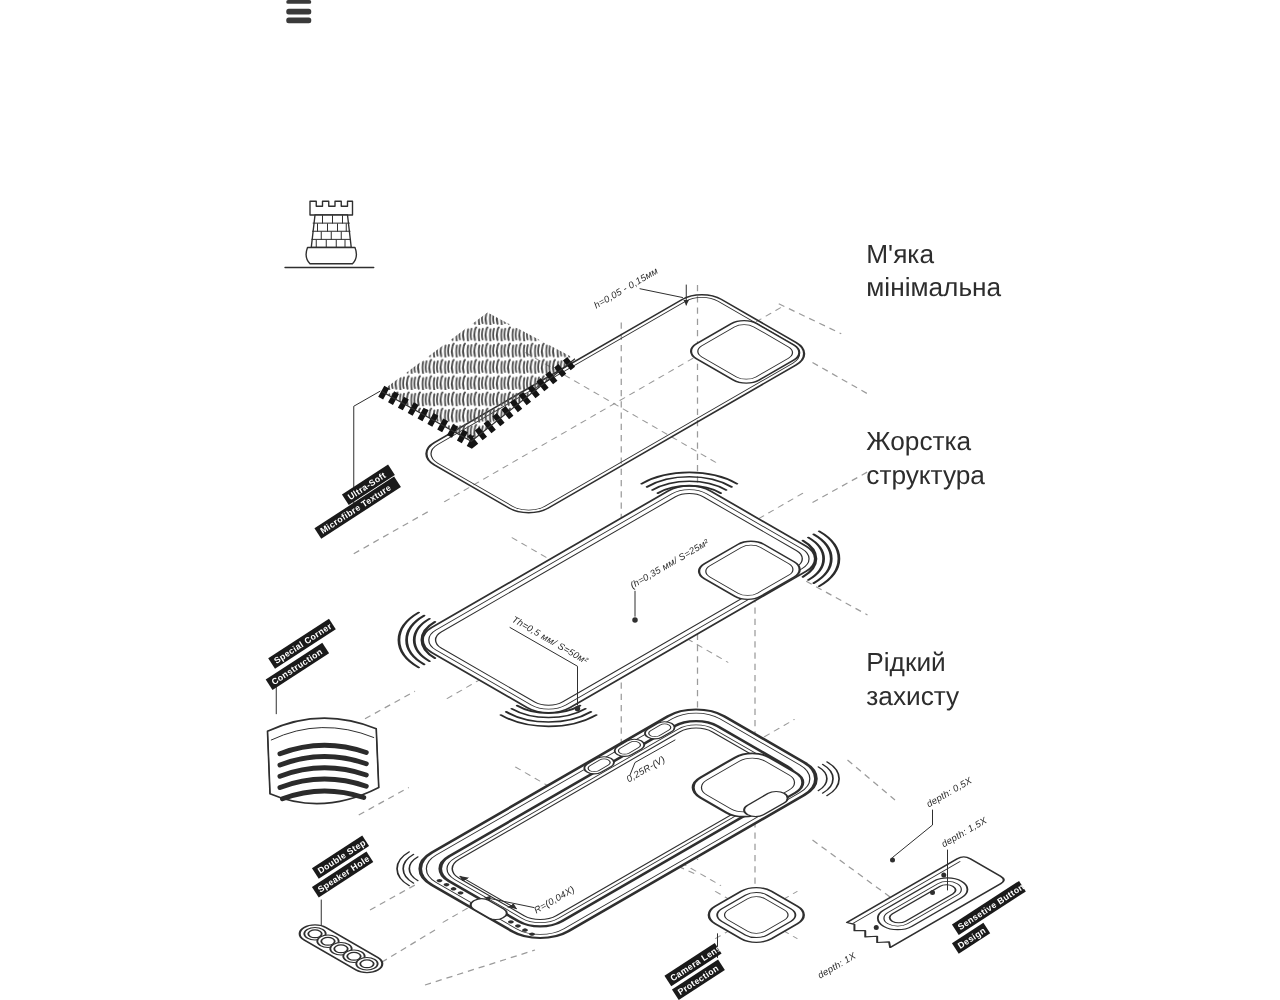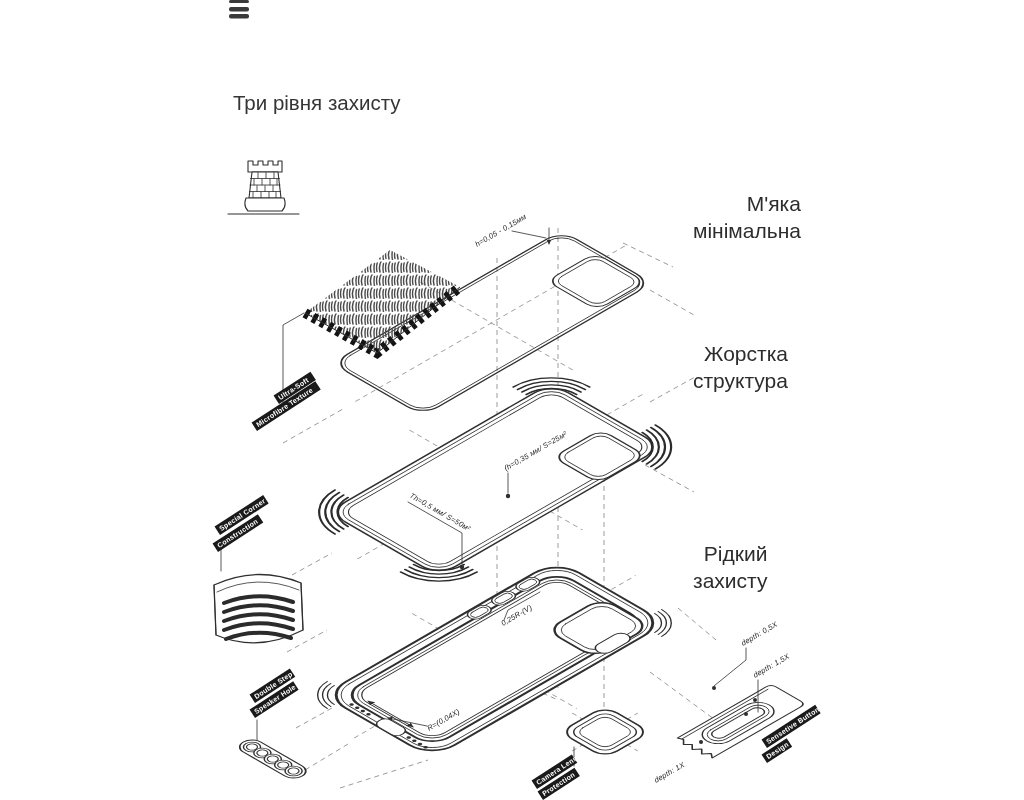--- a/index.html
+++ b/index.html
@@ -1,22 +1,22 @@
 <!DOCTYPE html>
 <html><head>
 <meta charset="utf-8">
 <style>
   html,body{margin:0;padding:0;background:#fff;}
   .stage{position:relative;width:1024px;height:800px;background:#ffffff;overflow:hidden;
          font-family:"Liberation Sans",sans-serif;}
   .title{position:absolute;left:231px;top:40px;font-size:29px;font-weight:bold;font-style:italic;
          color:#3c3c3c;letter-spacing:.5px;}
   .subtitle{position:absolute;left:233px;top:90px;font-size:20.5px;line-height:26px;color:#353535;}
-  .layer-label{position:absolute;left:693px;font-size:21px;line-height:27px;color:#2d2d2d;text-align:right;}
-  .ll-1{top:190px}.ll-2{top:340px}.ll-3{top:540px}
+  .layer-label{position:absolute;left:693px;font-size:21px;line-height:27px;color:#2d2d2d;}
+  .ll-1{top:190px}.ll-2{top:340px}.ll-3{top:517px}
   svg{position:absolute;left:0;top:0;}
   .ln{stroke:#2f2f2f;fill:none;stroke-width:1.3;stroke-linejoin:round;stroke-linecap:round;}
   .thin{stroke-width:.8;}
   .thick{stroke-width:2.4;}
   .fillw{fill:#ffffff;}
   .dash{stroke:#9b9b9b;stroke-width:1;stroke-dasharray:5 4;fill:none;}
   .dash2{stroke:#999;stroke-width:.9;stroke-dasharray:5 4;fill:none;}
   .dim{font-family:"Liberation Sans",sans-serif;font-size:7.5px;font-style:italic;fill:#2b2b2b;letter-spacing:.2px;}
   .lbl{font-family:"Liberation Sans",sans-serif;font-size:7px;font-weight:bold;fill:#fff;letter-spacing:.3px;}
   .lblbg{fill:#1a1a1a;}
@@ -313,21 +313,20 @@
       <text class="lbl" x="3" y="-2.5">Sensetive Button</text>
     </g>
     <g transform="translate(767,763) rotate(-33)">
       <rect class="lblbg" x="0" y="-10" width="30" height="10"></rect>
       <text class="lbl" x="3" y="-2.5">Design</text>
     </g>
   </g>
 </svg>
 
 <div class="subtitle">
-  <div>Три рівня захисту</div>
 </div>
 
 <div class="layer-label ll-1">
   <div>М'яка</div>
   <div>мінімальна</div>
 </div>
 <div class="layer-label ll-2">
   <div>Жорстка</div>
   <div>структура</div>
 </div>

